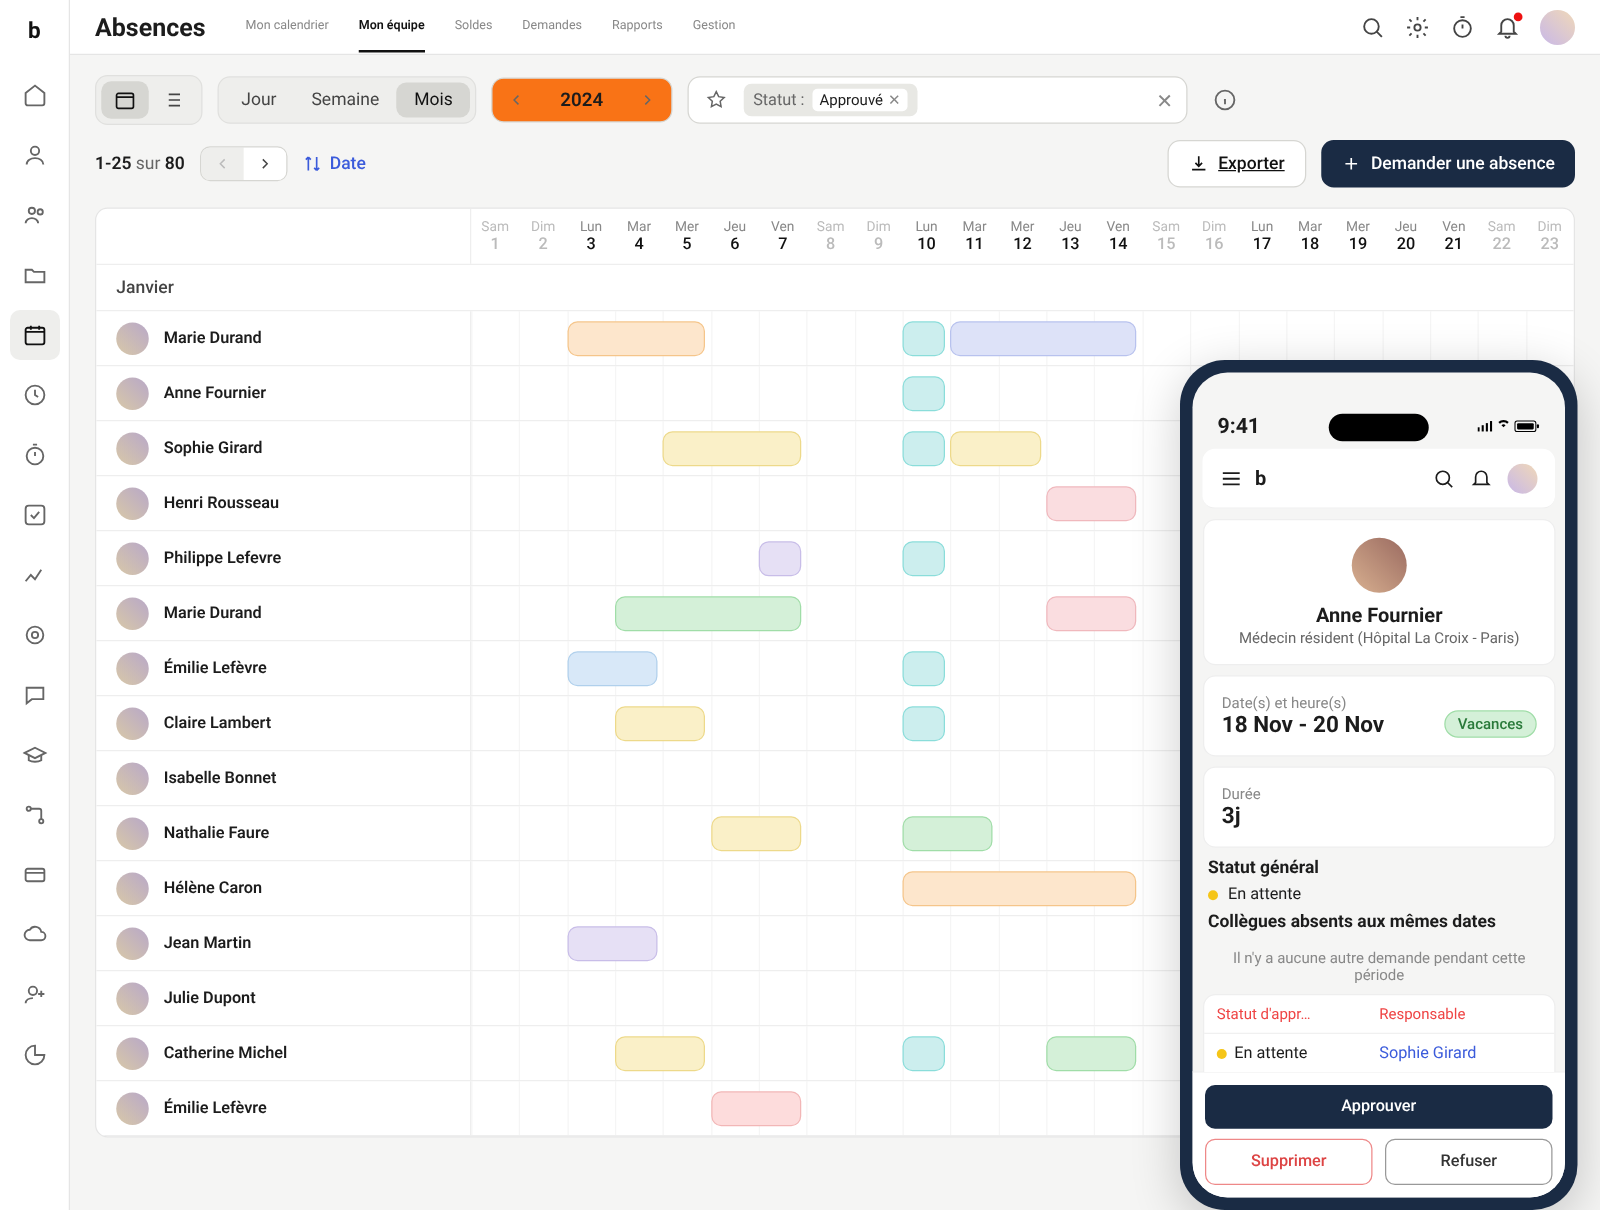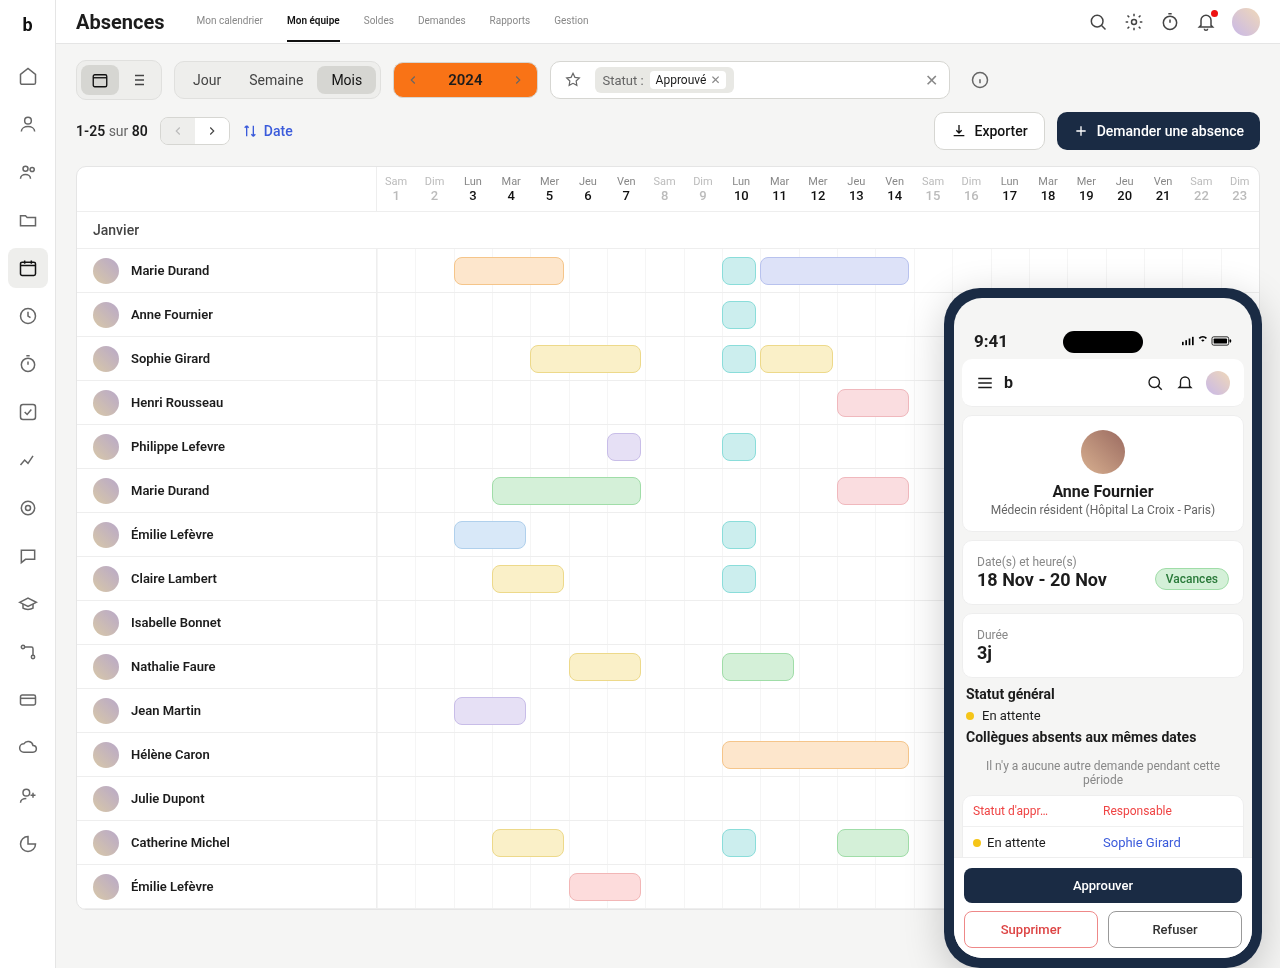--- a/index.html
+++ b/index.html
@@ -38,21 +38,21 @@
 .info-btn { width: 36px; height: 36px; display: flex; align-items: center; justify-content: center; color: #666; }
 .subbar { padding: 12px 20px 16px; display: flex; align-items: center; gap: 12px; }
 .range { font-size: 14px; font-weight: 600; }
 .range .of { font-weight: 400; color: #666; }
 .page-nav { display: flex; border: 1px solid #d6d6d2; border-radius: 8px; overflow: hidden; }
 .page-nav .nav-btn { padding: 6px 10px; background: #fff; cursor: pointer; color: #444; }
 .page-nav .nav-btn.disabled { background: #eeeeec; color: #bbb; cursor: default; }
 .sort-btn { display: flex; align-items: center; gap: 6px; color: #3b5bdb; font-size: 14px; font-weight: 500; cursor: pointer; }
 .action-right { margin-left: auto; display: flex; gap: 12px; }
 .btn { display: flex; align-items: center; gap: 8px; padding: 10px 16px; border-radius: 10px; font-size: 14px; font-weight: 500; cursor: pointer; }
-.btn.outline { background: #fff; border: 1px solid #d6d6d2; color: #111; }
+.btn.outline { background: #fff; border: 1px solid #d6d6d2; color: #111; text-decoration: underline; }
 .btn.primary { background: #1a2b44; color: #fff; }
 .grid-wrap { margin: 0 20px 20px; background: #fff; border: 1px solid #e5e5e5; border-radius: 10px; overflow: hidden; }
 .grid-header { display: flex; border-bottom: 1px solid #eee; }
 .name-col { width: 300px; flex-shrink: 0; border-right: 1px solid #eee; }
 .days-col { flex: 1; display: flex; }
 .day-head { flex: 1; text-align: center; padding: 8px 0; font-size: 11px; color: #888; min-width: 37px; }
 .day-head .num { font-size: 13px; color: #111; font-weight: 500; }
 .day-head.weekend .num { color: #bbb; }
 .day-head.weekend { color: #bbb; }
 .month-row { padding: 10px 16px; font-size: 14px; color: #444; border-bottom: 1px solid #eee; font-weight: 500; }
@@ -773,20 +773,52 @@
               <div class="day-cell-bg"></div>
               <div class="day-cell-bg"></div>
               <div class="day-cell-bg"></div>
               <div class="bar c-yellow" style="left: 21.7391%; width: 8.19565%;"></div>
               <div class="bar c-green" style="left: 39.1304%; width: 8.19565%;"></div>
             </div>
           </div>
           <div class="person-row">
             <div class="name-col">
               <div class="avatar"></div>
+              <div class="pname">Hélène Caron</div>
+            </div>
+            <div class="days-col">
+              <div class="day-cell-bg"></div>
+              <div class="day-cell-bg"></div>
+              <div class="day-cell-bg"></div>
+              <div class="day-cell-bg"></div>
+              <div class="day-cell-bg"></div>
+              <div class="day-cell-bg"></div>
+              <div class="day-cell-bg"></div>
+              <div class="day-cell-bg"></div>
+              <div class="day-cell-bg"></div>
+              <div class="day-cell-bg"></div>
+              <div class="day-cell-bg"></div>
+              <div class="day-cell-bg"></div>
+              <div class="day-cell-bg"></div>
+              <div class="day-cell-bg"></div>
+              <div class="day-cell-bg"></div>
+              <div class="day-cell-bg"></div>
+              <div class="day-cell-bg"></div>
+              <div class="day-cell-bg"></div>
+              <div class="day-cell-bg"></div>
+              <div class="day-cell-bg"></div>
+              <div class="day-cell-bg"></div>
+              <div class="day-cell-bg"></div>
+              <div class="day-cell-bg"></div>
+              <div class="bar c-orange" style="left: 39.1304%; width: 21.2391%;"></div>
+            </div>
+          </div>
+          <div class="person-row">
+            <div class="name-col">
+              <div class="avatar"></div>
               <div class="pname">Jean Martin</div>
             </div>
             <div class="days-col">
               <div class="day-cell-bg"></div>
               <div class="day-cell-bg"></div>
               <div class="day-cell-bg"></div>
               <div class="day-cell-bg"></div>
               <div class="day-cell-bg"></div>
               <div class="day-cell-bg"></div>
               <div class="day-cell-bg"></div>
@@ -800,52 +832,20 @@
               <div class="day-cell-bg"></div>
               <div class="day-cell-bg"></div>
               <div class="day-cell-bg"></div>
               <div class="day-cell-bg"></div>
               <div class="day-cell-bg"></div>
               <div class="day-cell-bg"></div>
               <div class="day-cell-bg"></div>
               <div class="day-cell-bg"></div>
               <div class="day-cell-bg"></div>
               <div class="bar c-lpurple" style="left: 8.69565%; width: 8.19565%;"></div>
-            </div>
-          </div>
-          <div class="person-row">
-            <div class="name-col">
-              <div class="avatar"></div>
-              <div class="pname">Hélène Caron</div>
-            </div>
-            <div class="days-col">
-              <div class="day-cell-bg"></div>
-              <div class="day-cell-bg"></div>
-              <div class="day-cell-bg"></div>
-              <div class="day-cell-bg"></div>
-              <div class="day-cell-bg"></div>
-              <div class="day-cell-bg"></div>
-              <div class="day-cell-bg"></div>
-              <div class="day-cell-bg"></div>
-              <div class="day-cell-bg"></div>
-              <div class="day-cell-bg"></div>
-              <div class="day-cell-bg"></div>
-              <div class="day-cell-bg"></div>
-              <div class="day-cell-bg"></div>
-              <div class="day-cell-bg"></div>
-              <div class="day-cell-bg"></div>
-              <div class="day-cell-bg"></div>
-              <div class="day-cell-bg"></div>
-              <div class="day-cell-bg"></div>
-              <div class="day-cell-bg"></div>
-              <div class="day-cell-bg"></div>
-              <div class="day-cell-bg"></div>
-              <div class="day-cell-bg"></div>
-              <div class="day-cell-bg"></div>
-              <div class="bar c-orange" style="left: 39.1304%; width: 21.2391%;"></div>
             </div>
           </div>
           <div class="person-row">
             <div class="name-col">
               <div class="avatar"></div>
               <div class="pname">Julie Dupont</div>
             </div>
             <div class="days-col">
               <div class="day-cell-bg"></div>
               <div class="day-cell-bg"></div>

